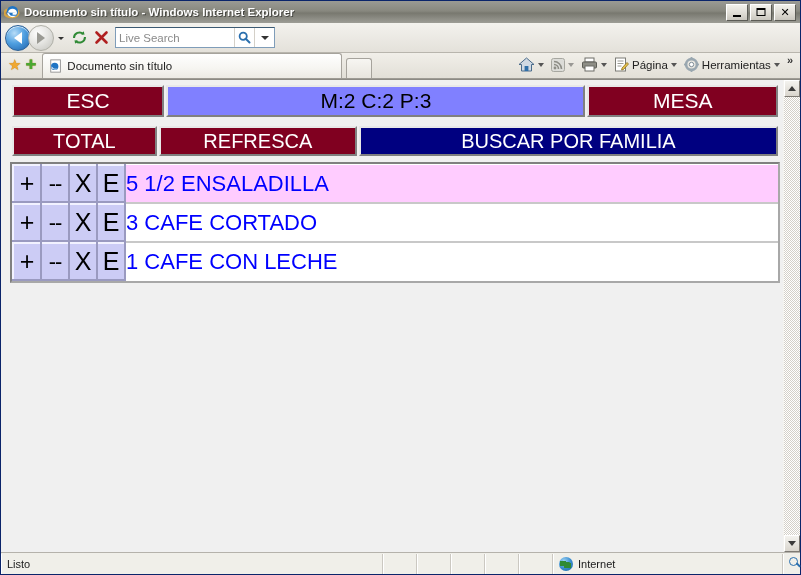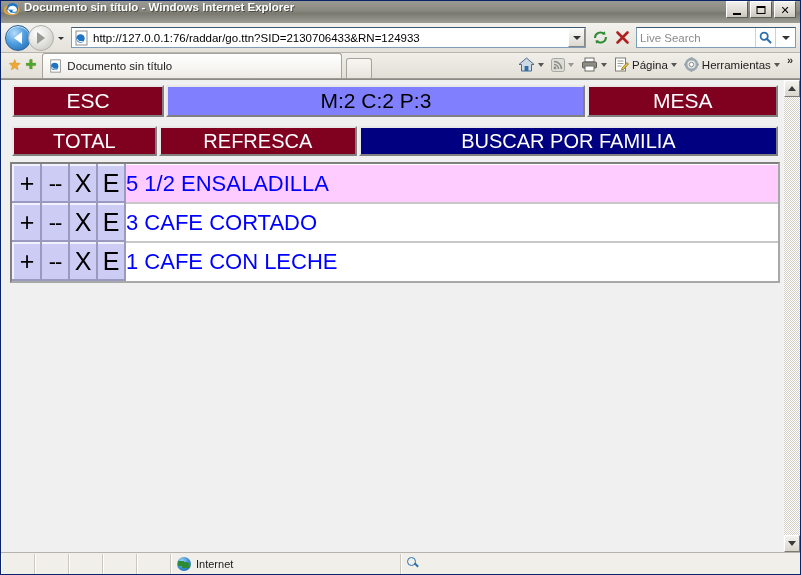--- a/index.html
+++ b/index.html
@@ -16,21 +16,21 @@
     position: absolute; inset: 0;
     background: #d6d3ce;
     border: 1px solid #0a246a;
     display: flex; flex-direction: column;
   }
 
   
   #titlebar {
     height: 22px; flex: 0 0 22px;
     background: linear-gradient(to bottom, #9a9a94 0%, #88887f 45%, #78786f 55%, #9d9d96 100%);
-    display: flex; align-items: flex-start;
+    display: flex; align-items: center;
     padding: 0 2px 0 3px;
     position: relative;
   }
   #titlebar .ie-logo { width: 16px; height: 16px; flex: 0 0 16px; margin-right: 4px; }
   #title-text {
     font-size: 11.5px; font-weight: bold; color: #ffffff;
     text-shadow: 1px 1px 0 rgba(0,0,0,0.45);
     white-space: nowrap; letter-spacing: 0px;
   }
   #wincontrols { margin-left: auto; display: flex; gap: 2px; padding-right: 2px; }
@@ -260,31 +260,20 @@
     <div class="navbtn back">
         <span class="arrowg"></span>
       </div>
     <div class="navbtn fwd">
         <span class="arrowg"></span>
       </div>
     <div class="histdrop">
       <span class="caret sm" style="display:inline-block"></span>
     </div>
 
-    <div id="urlbox">
-      <svg class="favic" viewBox="0 0 16 16">
-        <rect x="2" y="1" width="11" height="14" fill="#fff" stroke="#8d8d8d"></rect>
-        <circle cx="6.5" cy="8.5" r="4.2" fill="#1f74c4"></circle>
-        <path d="M2.8 8.6c0 2 1.8 3.5 4 3.5 1.1 0 2.1-.4 2.8-1H6.3c-1.2 0-2.2-.8-2.4-1.9z" fill="#fff"></path>
-      </svg>
-      <span id="url-text">http://127.0.0.1:76/raddar/go.ttn?SID=2130706433&amp;RN=124933</span>
-      <div class="ddn">
-          <span class="caret"></span>
-        </div>
-    </div>
 
     <div class="tbicon">
       <svg width="17" height="17" viewBox="0 0 17 17">
         <path d="M3 9a5.5 5.5 0 0 1 9.3-4" fill="none" stroke="#2f8a35" stroke-width="2"></path>
         <path d="M12.8 2.2l.7 3.6-3.6-.5z" fill="#2f8a35"></path>
         <path d="M14 8a5.5 5.5 0 0 1-9.3 4" fill="none" stroke="#2f8a35" stroke-width="2"></path>
         <path d="M4.2 14.8l-.7-3.6 3.6.5z" fill="#2f8a35"></path>
       </svg>
     </div>
     <div class="tbicon">
@@ -443,20 +432,21 @@
           <span class="g"></span>
         </div>
       <div class="strack"></div>
       <div class="sarrow down">
           <span class="g"></span>
         </div>
     </div>
   </div>
 
   <div id="statusbar">
+    <div class="sbcell" id="sb-status">Listo</div>
     <div class="sbcell sbblank"></div>
     <div class="sbcell sbblank"></div>
     <div class="sbcell sbblank"></div>
     <div class="sbcell sbblank"></div>
     <div class="sbcell sbblank"></div>
     <div class="sbcell" id="sb-zone">
       <span class="globe"></span>
       <span>Internet</span>
     </div>
     <div class="sbcell" id="sb-zoom">

